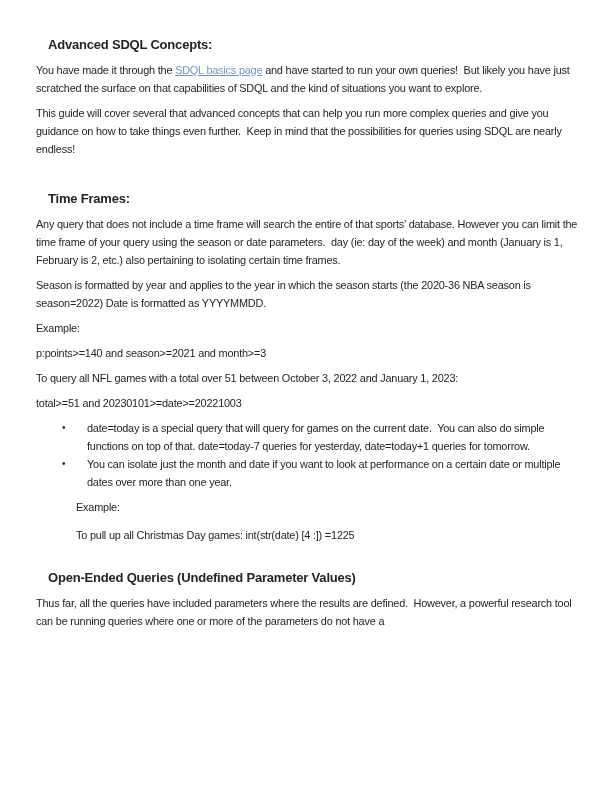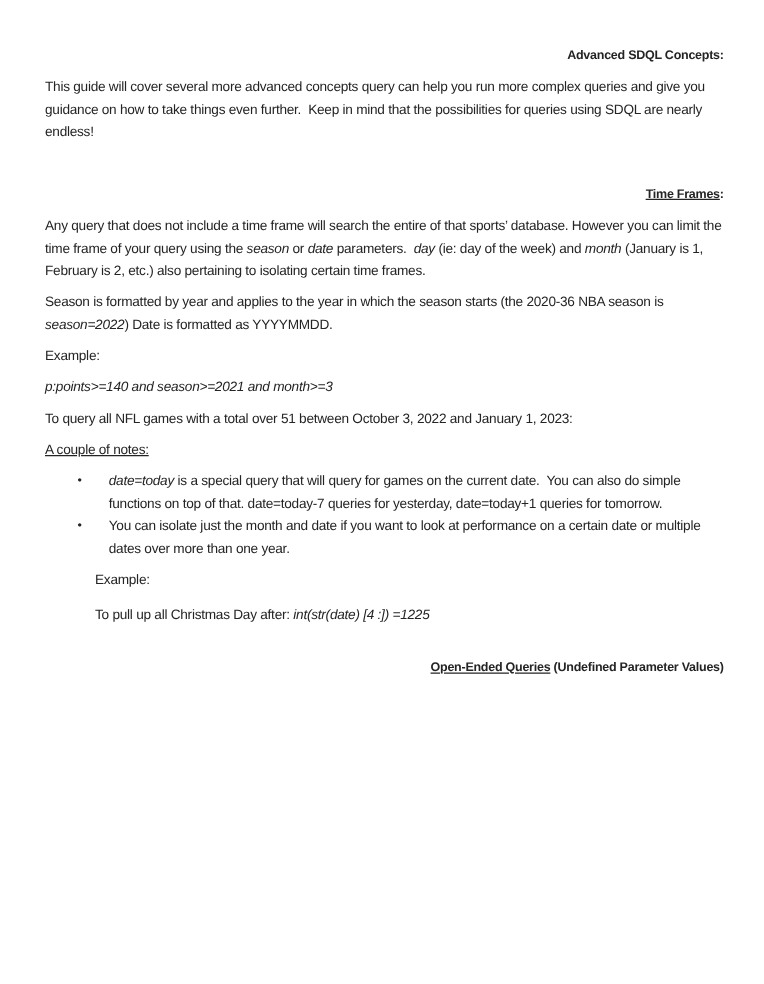--- a/index.html
+++ b/index.html
@@ -3,68 +3,70 @@
 <meta charset="utf-8">
 <style>
   html,body{margin:0;padding:0;}
   body{
     width:611px;height:787px;overflow:hidden;background:#ffffff;
     font-family:"Liberation Sans",sans-serif;
     font-size:10.9px;line-height:18px;letter-spacing:-0.2px;
     color:#242424;
   }
   .page{padding:36px 32px 0 36px;}
-  h1,h2,h3{font-size:10px;line-height:18px;font-weight:bold;margin:0 0 7px 12px;text-align:right;}
+  h1,h2,h3{font-size:13px;line-height:18px;font-weight:bold;margin:0 0 7px 12px;}
   p{margin:0 0 7px 0;white-space:pre-wrap;}
-  .u{text-decoration:underline;}
-  .it{font-style:italic;}
+  .u{}
+  .it{}
   a.doc-link{color:#6d96ba;text-decoration:underline;cursor:pointer;}
   .blank{height:25px;}
   .blank-sm{height:18px;}
   ul.notes{list-style:none;margin:0 0 7px 0;padding:0;}
   ul.notes li{position:relative;padding-left:51px;white-space:pre-wrap;}
   ul.notes li .bullet{position:absolute;left:26px;top:0;font-size:10px;}
   .indent{margin-left:40px;}
   .mt10{margin-top:10px;}
 </style>
 </head>
 <body>
 
 <div class="page">
 
   <h1>Advanced SDQL Concepts:</h1>
 
+  <p><span>You have made it through the </span><a class="doc-link" href="#">SDQL basics page</a><span> and have started to run your own queries!  But likely you have just scratched the surface on that capabilities of SDQL and the kind of situations you want to explore.</span></p>
 
-  <p>This guide will cover several more advanced concepts query can help you run more complex queries and give you guidance on how to take things even further.  Keep in mind that the possibilities for queries using SDQL are nearly endless!</p>
+  <p>This guide will cover several that advanced concepts that can help you run more complex queries and give you guidance on how to take things even further.  Keep in mind that the possibilities for queries using SDQL are nearly endless!</p>
 
   <div class="blank"></div>
 
   <h2><span class="u">Time Frames</span><span>:</span></h2>
 
   <p><span>Any query that does not include a time frame will search the entire of that sports’ database. However you can limit the time frame of your query using the </span><span class="it">season</span><span> or </span><span class="it">date</span><span> parameters.  </span><span class="it">day</span><span> (ie: day of the week) and </span><span class="it">month</span><span> (January is 1, February is 2, etc.) also pertaining to isolating certain time frames.</span></p>
 
   <p><span>Season is formatted by year and applies to the year in which the season starts (the 2020-36 NBA season is </span><span class="it">season=2022</span><span>) Date is formatted as YYYYMMDD.</span></p>
 
   <p>Example:</p>
 
 
   <p class="it">p:points&gt;=140 and season&gt;=2021 and month&gt;=3</p>
 
   <p>To query all NFL games with a total over 51 between October 3, 2022 and January 1, 2023:</p>
 
+  <p class="it">total&gt;=51 and 20230101&gt;=date&gt;=20221003</p>
 
-  <p class="u">A couple of notes:</p>
 
   <ul class="notes">
     <li><span class="bullet">•</span><span class="it">date=today</span><span> is a special query that will query for games on the current date.  You can also do simple functions on top of that. date=today-7 queries for yesterday, date=today+1 queries for tomorrow.</span></li>
     <li><span class="bullet">•</span><span>You can isolate just the month and date if you want to look at performance on a certain date or multiple dates over more than one year.</span></li>
   </ul>
 
   <p class="indent">Example:</p>
 
-  <p class="indent mt10"><span>To pull up all Christmas Day after: </span><span class="it">int(str(date) [4 :]) =1225</span></p>
+  <p class="indent mt10"><span>To pull up all Christmas Day games: </span><span class="it">int(str(date) [4 :]) =1225</span></p>
 
   <div class="blank-sm"></div>
 
   <h3><span class="u">Open-Ended Queries</span><span> (Undefined Parameter Values)</span></h3>
 
+  <p>Thus far, all the queries have included parameters where the results are defined.  However, a powerful research tool can be running queries where one or more of the parameters do not have a</p>
 
 </div>
 
 </body></html>

